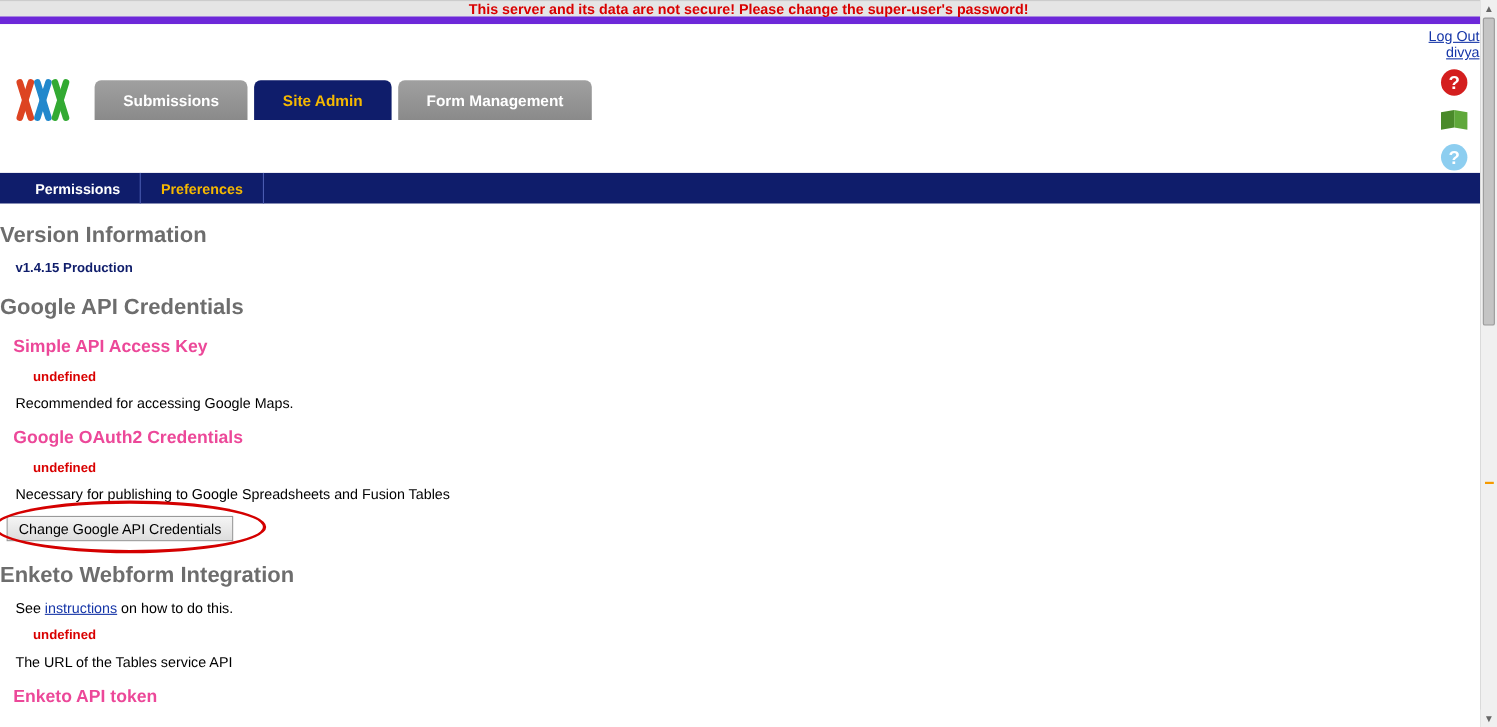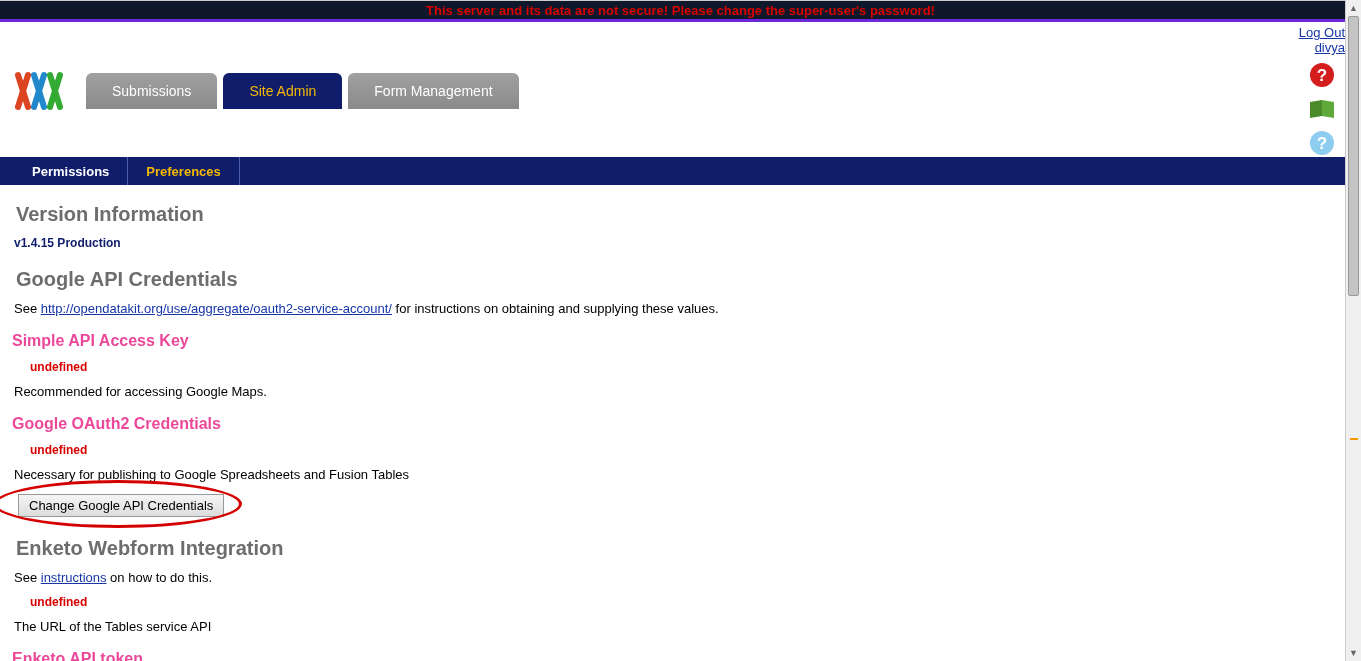--- a/index.html
+++ b/index.html
@@ -1,39 +1,39 @@
 <!DOCTYPE html>
 <html><head>
   <meta charset="utf-8">
   <style>
     * { margin: 0; padding: 0; box-sizing: border-box; }
     body { font-family: Arial, Helvetica, sans-serif; font-size: 13px; background: #fff; overflow-x: hidden; }
-    .topbar { background: #0f172a; border-top: 1px solid #ccc; border-bottom: 3px solid #6d28d9; height: 22px; display: flex; align-items: center; justify-content: center; }
+    .topbar { background: #e5e5e5; border-top: 1px solid #ccc; border-bottom: 7px solid #6d28d9; height: 22px; display: flex; align-items: center; justify-content: center; }
     .warning { color: #d90000; font-weight: bold; font-size: 13px; }
     .header { display: flex; align-items: center; padding: 3px 8px 0 8px; position: relative; background: #fff; }
     .logo { width: 62px; height: 42px; margin-right: 16px; }
     .maintabs { display: flex; gap: 6px; align-items: flex-end; }
-    .maintab { padding: 10px 26px; font-size: 14px; font-weight: normal; border-radius: 6px 6px 0 0; cursor: pointer; }
+    .maintab { padding: 10px 26px; font-size: 14px; font-weight: bold; border-radius: 6px 6px 0 0; cursor: pointer; }
     .maintab.inactive { background: linear-gradient(#a0a0a0, #8a8a8a); color: #fff; }
     .maintab.active { background: #0f1d6b; color: #f5b800; }
     .header-right { margin-left: auto; display: flex; align-items: center; gap: 6px; padding-right: 8px; flex-direction: column; }
     .header-links { text-align: right; font-size: 13px; }
     .header-links a { color: #1636a8; text-decoration: underline; cursor: pointer; display: block; }
     .icon-circle { width: 28px; height: 28px; display: inline-flex; align-items: center; justify-content: center; }
     .subnav { background: #0f1d6b; height: 28px; display: flex; align-items: stretch; padding-left: 14px; }
     .subtab { padding: 0 18px; font-size: 13px; font-weight: bold; color: #fff; cursor: pointer; display: flex; align-items: center; }
     .subtab.active { color: #f5b800; border: 1px solid #4a5bb0; border-top: none; border-bottom: none; }
     .content { padding: 0 0 20px 0; }
-    h2 { font-size: 20px; font-weight: bold; color: #6d6d6d; margin: 18px 0 10px 0; padding-left: 16px; }
+    h2 { font-size: 20px; font-weight: bold; color: #6d6d6d; margin: 18px 0 10px 0; padding-left: 0; }
     h3 { font-size: 16px; font-weight: bold; color: #ec4899; margin: 16px 0 10px 0; padding-left: 12px; }
     .version { color: #0f1d6b; font-weight: bold; font-size: 12px; padding-left: 14px; margin-top: 8px; }
     .body-text { font-size: 13px; color: #000; padding-left: 14px; margin: 8px 0; }
     .body-text a { color: #1636a8; text-decoration: underline; }
     .undef { color: #d90000; font-weight: bold; font-size: 12px; padding-left: 14px; margin: 10px 16px; }
-    .btn-row { padding-left: 18px; margin: 12px 0 20px 0; position: relative; }
+    .btn-row { padding-left: 6px; margin: 12px 0 20px 0; position: relative; }
     .btn { background: linear-gradient(#f5f5f5, #ddd); border: 1px solid #999; padding: 3px 10px; font-size: 13px; cursor: pointer; }
     .circle-annot { position: absolute; border: 3px solid #d40000; border-radius: 50%; pointer-events: none; }
     .scrollbar { position: fixed; right: 0; top: 0; bottom: 0; width: 16px; background: #f0f0f0; border-left: 1px solid #ccc; }
     .scrollbar .arrow { height: 16px; display:flex; align-items:center; justify-content:center; font-size:9px; color:#666; background:#f0f0f0; }
     .scrollbar .thumb { background: #c4c4c4; border: 1px solid #999; border-radius: 2px; position: absolute; left: 2px; right: 2px; }
     .marker { position: absolute; left: 4px; width: 8px; height: 2px; background: #f59a00; }
   </style>
 </head>
 <body>
 
@@ -84,23 +84,20 @@
 <div class="subnav">
   <div class="subtab">Permissions</div>
   <div class="subtab active">Preferences</div>
 </div>
 
 <div class="content">
   <h2>Version Information</h2>
   <div class="version">v1.4.15 Production</div>
 
   <h2>Google API Credentials</h2>
-  <p class="body-text">
-    <span>See </span><a>http://opendatakit.org/use/aggregate/oauth2-service-account/</a><span> for instructions on obtaining and supplying these values.</span>
-  </p>
 
   <h3>Simple API Access Key</h3>
   <div class="undef">undefined</div>
   <p class="body-text">Recommended for accessing Google Maps.</p>
 
   <h3>Google OAuth2 Credentials</h3>
   <div class="undef">undefined</div>
   <p class="body-text">Necessary for publishing to Google Spreadsheets and Fusion Tables</p>
 
   <div class="btn-row">

